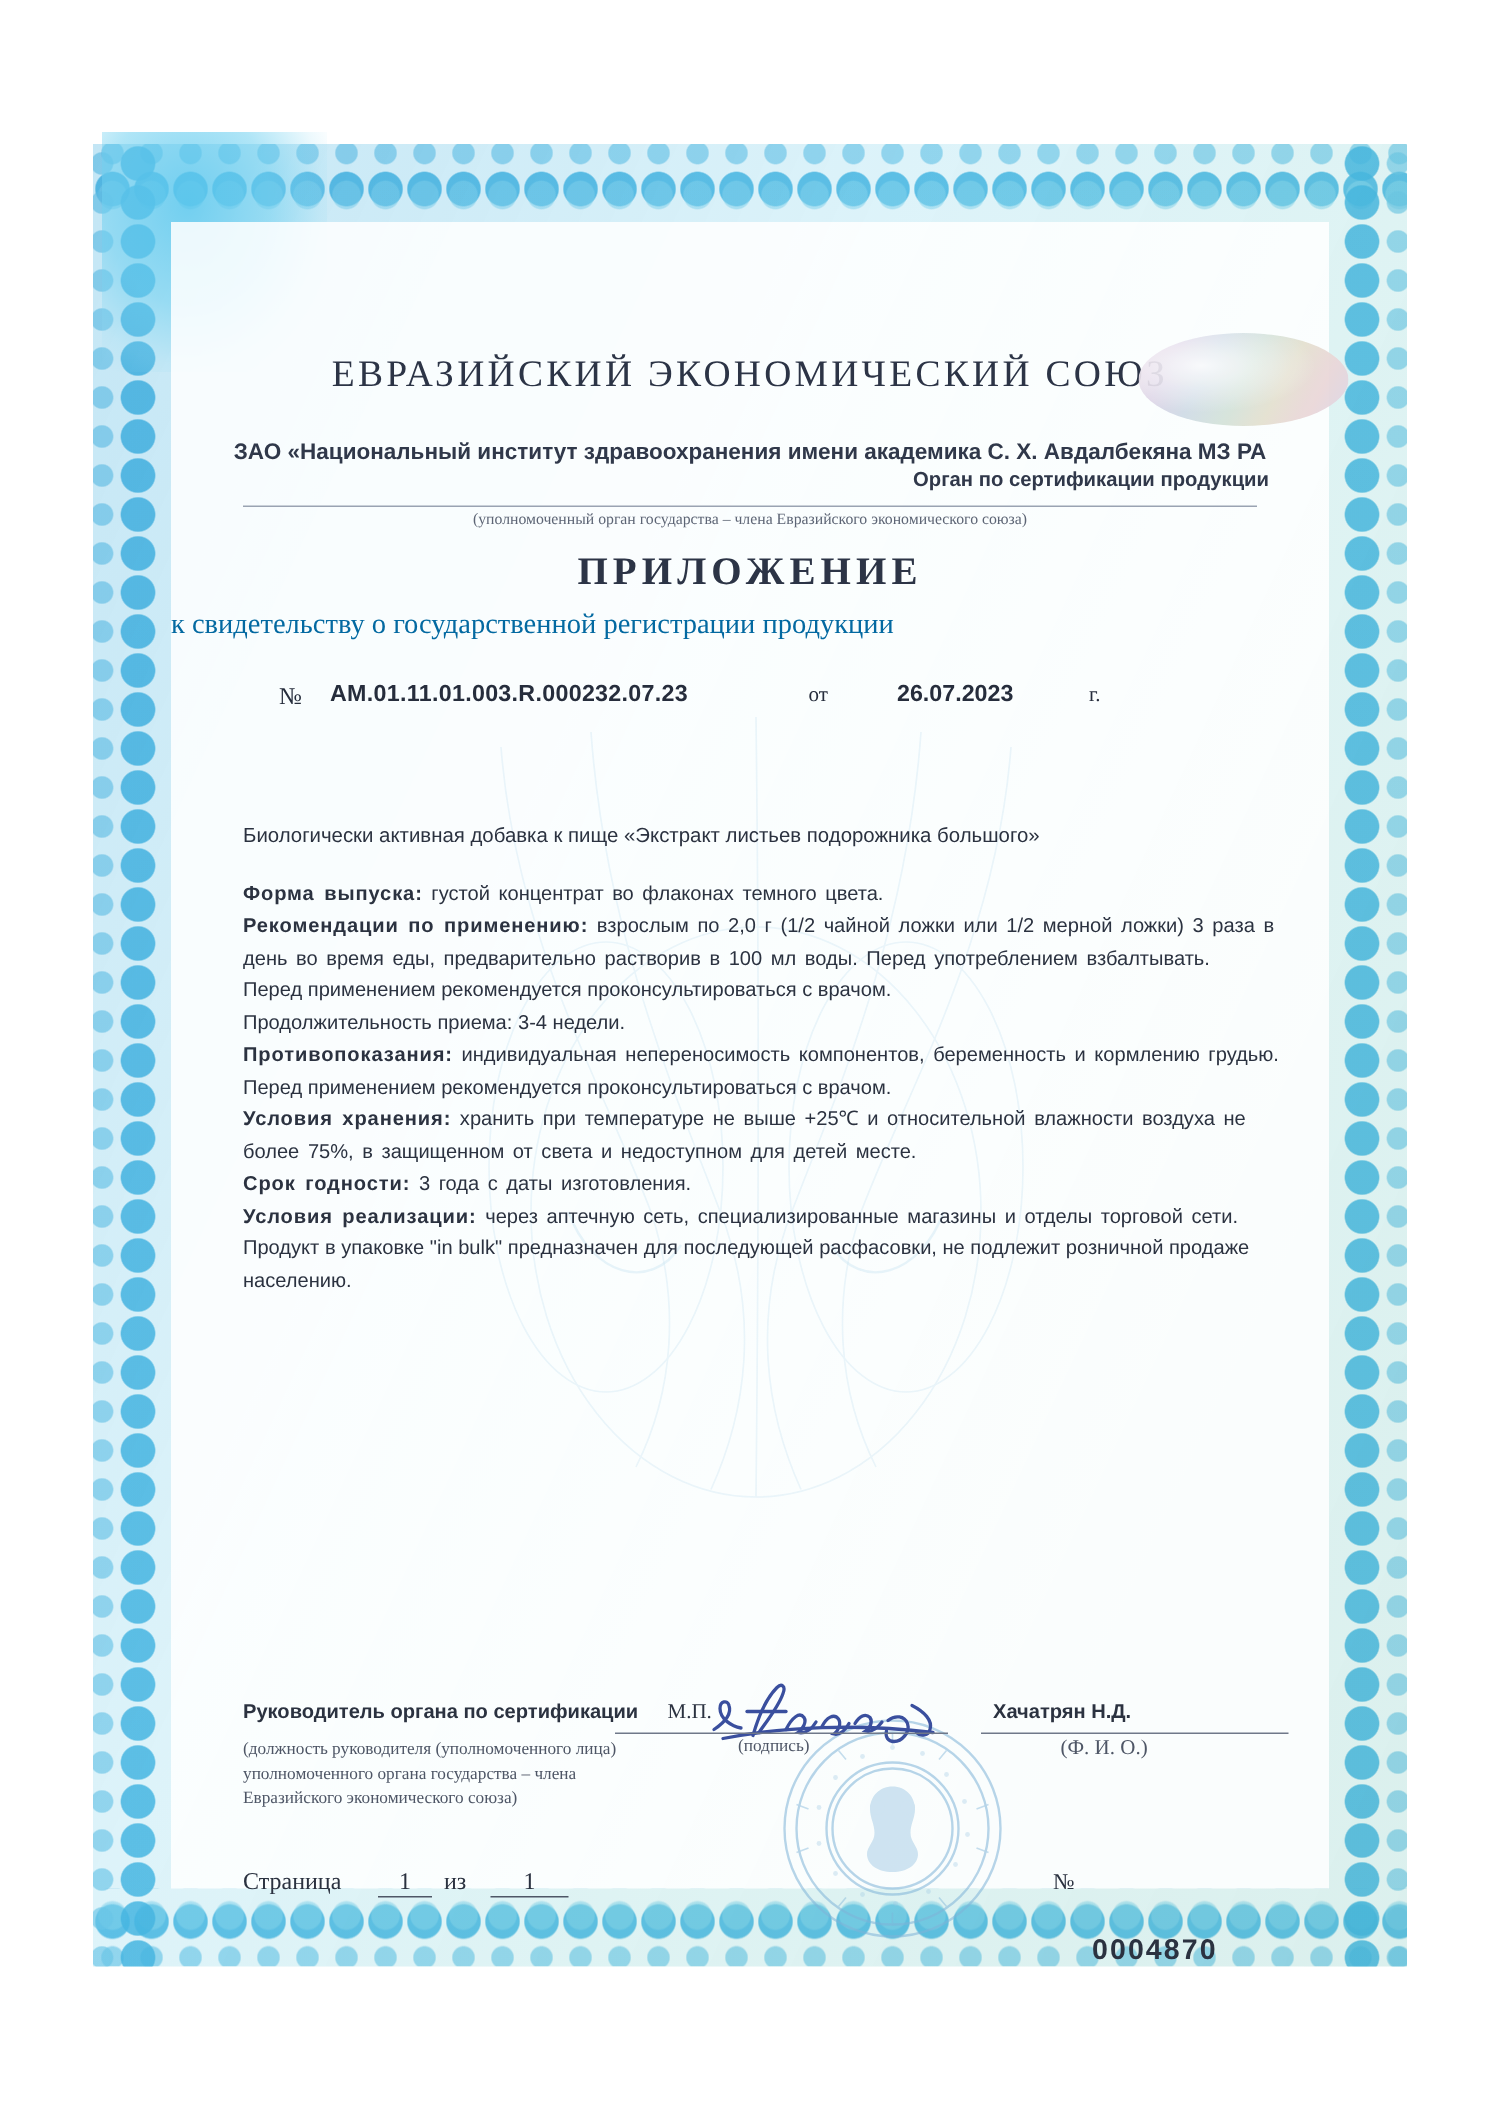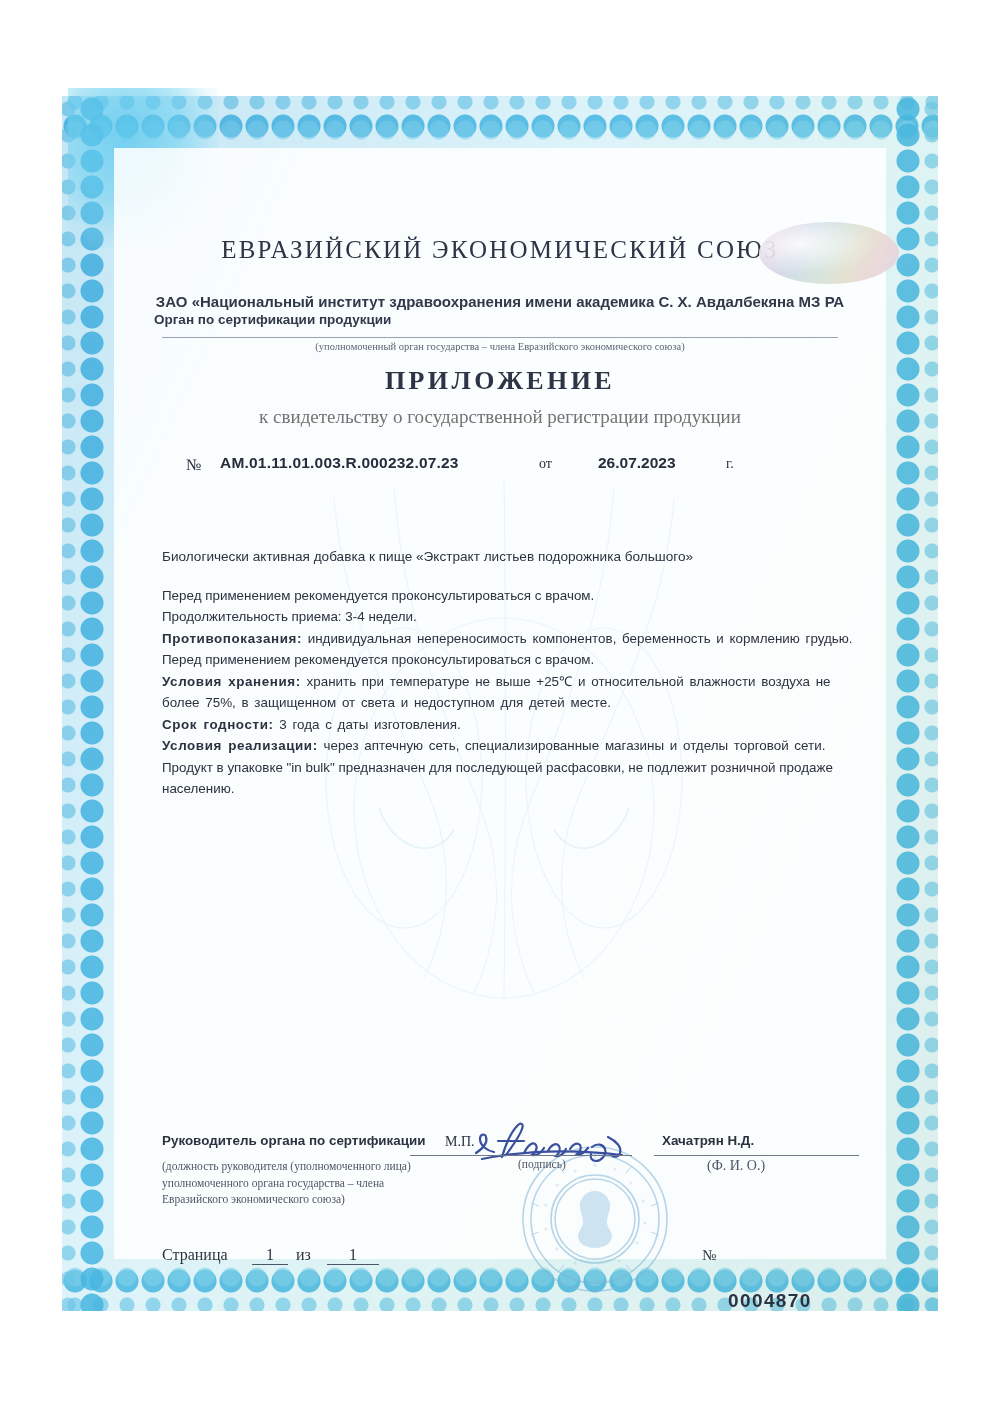--- a/index.html
+++ b/index.html
@@ -143,21 +143,21 @@
     text-align: center;
     font-size: 15px;
     font-weight: bold;
     color: #30384a;
     line-height: 20px;
     white-space: nowrap;
   }
   #org-role {
     position: absolute;
     left: 40px; right: 40px; top: 164px;
-    text-align: left;
+    text-align: right;
     font-size: 13.5px;
     font-weight: bold;
     color: #30384a;
   }
   #header-rule {
     position: absolute;
     left: 48px; right: 48px; top: 189px;
     height: 1px;
     background: #9aa3b2;
   }
@@ -177,24 +177,24 @@
     text-align: center;
     font-family: "Liberation Serif", serif;
     font-size: 26px;
     font-weight: bold;
     letter-spacing: 3.4px;
     color: #2c3446;
   }
   #doc-subtitle {
     position: absolute;
     left: 0; right: 0; top: 258px;
-    text-align: center;
+    text-align: left;
     font-family: "Liberation Serif", serif;
     font-size: 19px;
-    color: #737373;
+    color: #0369a1;
   }
 
   
   #reg-row {
     position: absolute;
     left: 72px; top: 306px;
     width: 640px;
     height: 24px;
     font-size: 15px;
     color: #262d3c;
@@ -275,21 +275,20 @@
   #sig-rule-left {
     position: absolute; left: 248px; top: 22px;
     width: 222px; height: 1px;
     background: #6f7889;
   }
   #sig-caption {
     position: absolute; left: 330px; top: 25px;
     font-family: "Liberation Serif", serif;
     font-size: 11.5px;
     color: #4e5666;
-    margin-left: 26px;
   }
   #sig-scribble {
     position: absolute; left: 300px; top: -14px;
     width: 190px; height: 48px;
     pointer-events: none;
   }
   #sig-role-desc {
     position: absolute; left: 0; top: 25px;
     width: 250px;
     font-family: "Liberation Serif", serif;
@@ -418,20 +417,22 @@
         <span class="no-sign">№</span>
         <span id="reg-number">AM.01.11.01.003.R.000232.07.23</span>
         <span id="reg-ot">от</span>
         <span id="reg-date">26.07.2023</span>
         <span id="reg-year-suffix">г.</span>
       </div>
 
       <div id="body-block">
         <div id="product-name">Биологически активная добавка к пище «Экстракт листьев подорожника большого»</div>
         <div id="body-entries">
+            <p class="body-line spaced"><span class="lbl">Форма выпуска:</span><span> густой концентрат во флаконах темного цвета.</span></p>
+            <p class="body-line spaced"><span class="lbl">Рекомендации по применению:</span><span> взрослым по 2,0 г (1/2 чайной ложки или 1/2 мерной ложки) 3 раза в день во время еды, предварительно растворив в 100 мл воды. Перед употреблением взбалтывать.</span></p>
             <p class="body-line"><span>Перед применением рекомендуется проконсультироваться с врачом.</span></p>
             <p class="body-line"><span>Продолжительность приема: 3-4 недели.</span></p>
             <p class="body-line spaced"><span class="lbl">Противопоказания:</span><span> индивидуальная непереносимость компонентов, беременность и кормлению грудью.</span></p>
             <p class="body-line"><span>Перед применением рекомендуется проконсультироваться с врачом.</span></p>
             <p class="body-line spaced"><span class="lbl">Условия хранения:</span><span> хранить при температуре не выше +25℃ и относительной влажности воздуха не более 75%, в защищенном от света и недоступном для детей месте.</span></p>
             <p class="body-line spaced"><span class="lbl">Срок годности:</span><span> 3 года с даты изготовления.</span></p>
             <p class="body-line spaced"><span class="lbl">Условия реализации:</span><span> через аптечную сеть, специализированные магазины и отделы торговой сети.</span></p>
             <p class="body-line"><span>Продукт в упаковке "in bulk" предназначен для последующей расфасовки, не подлежит розничной продаже населению.</span></p>
           </div>
       </div>

